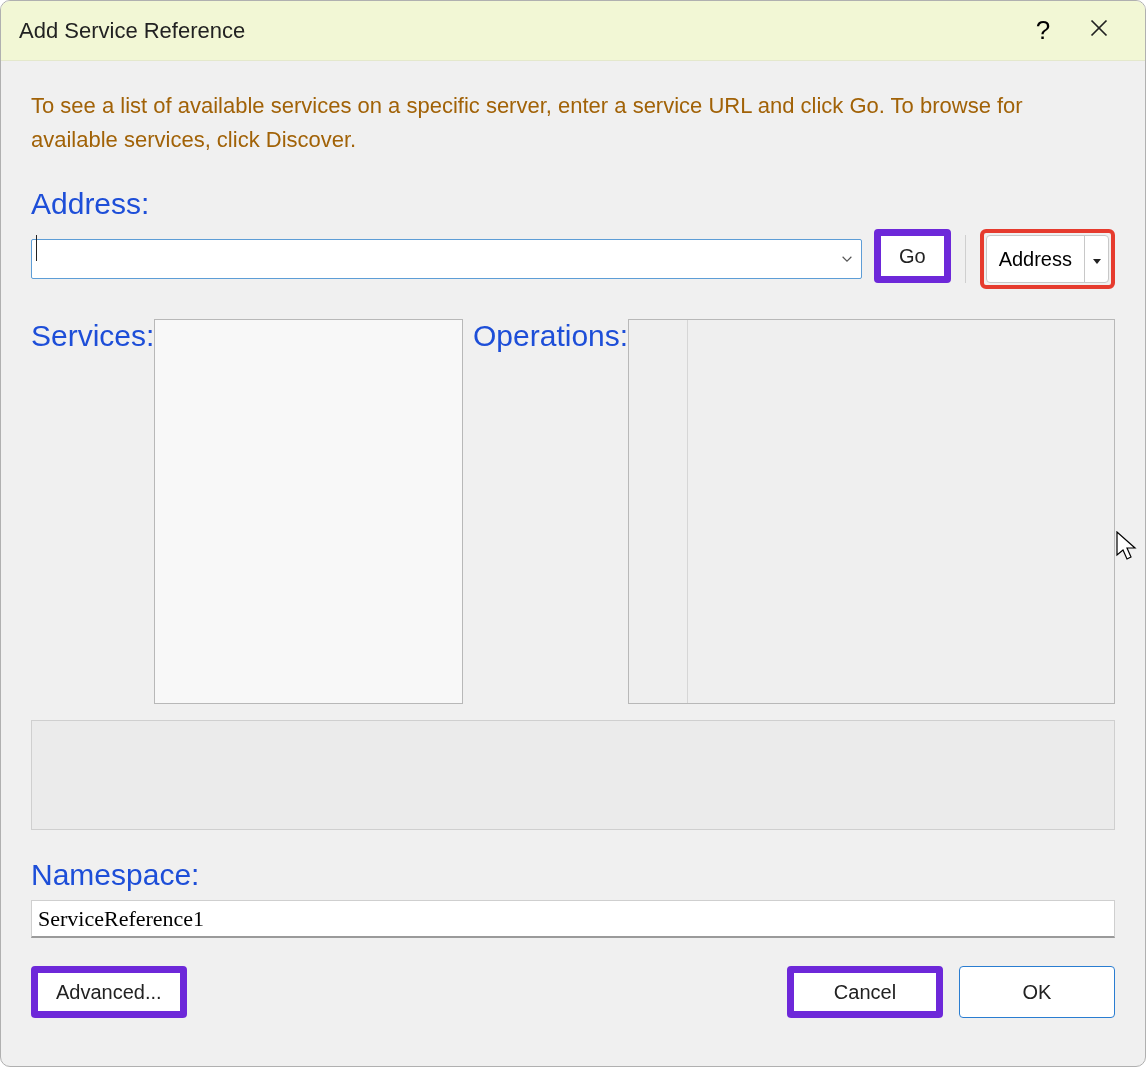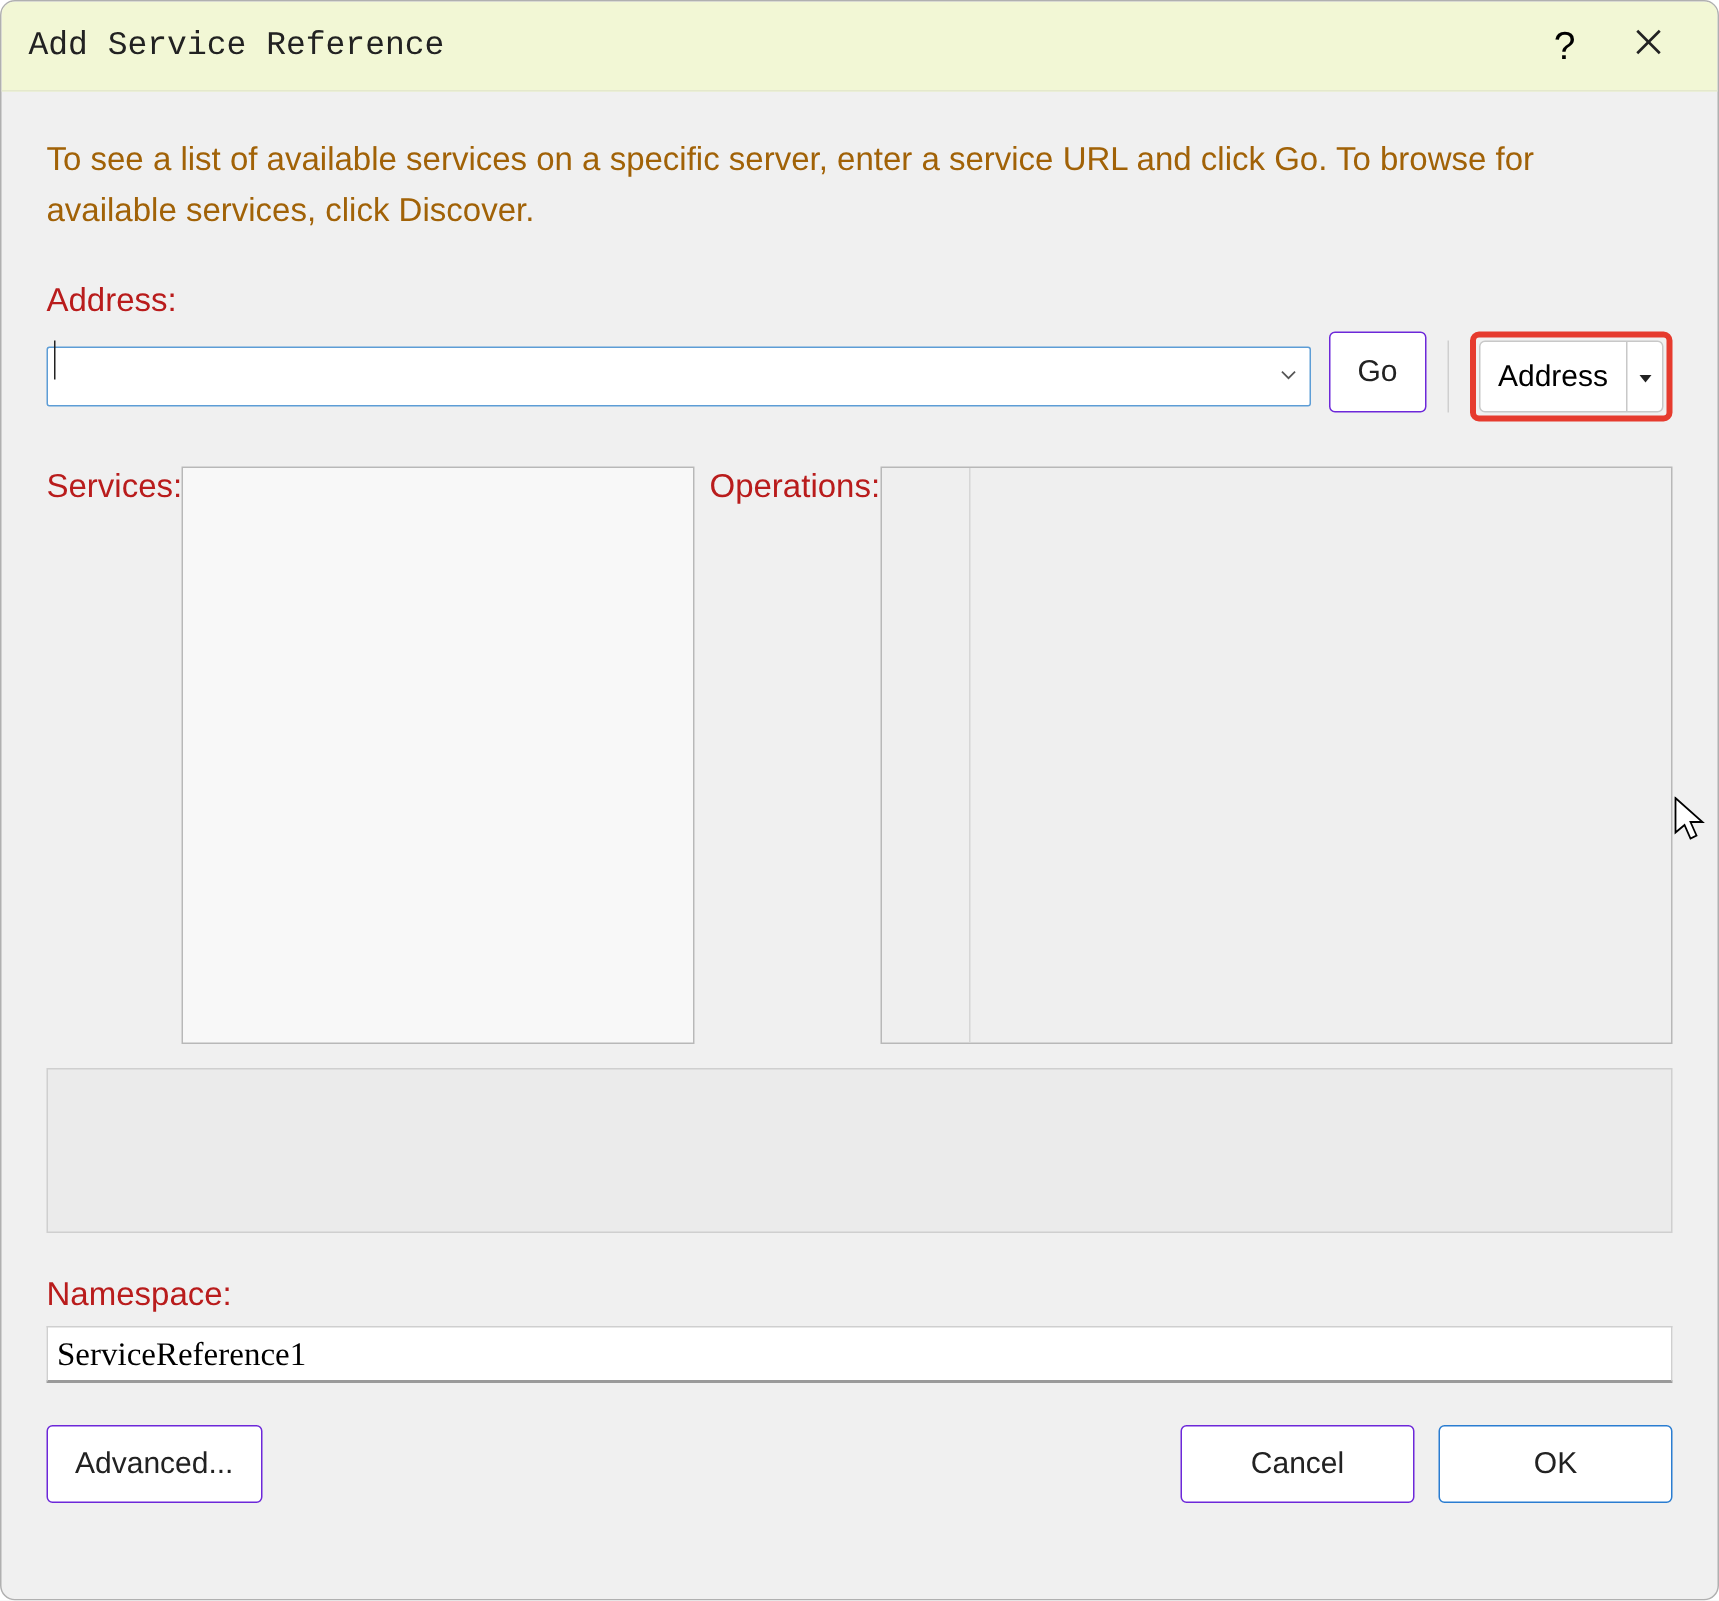--- a/index.html
+++ b/index.html
@@ -29,21 +29,20 @@
       background: #f2f7d5;
       display: flex;
       align-items: center;
       padding: 0 18px 0 18px;
       border-bottom: 1px solid #e4e8cc;
     }
     .titlebar-title {
       flex: 1;
       font-size: 22px;
       color: #222;
-      font-family: Liberation Mono, monospace;
     }
     .titlebar-btn {
       width: 56px;
       height: 60px;
       display: flex;
       align-items: center;
       justify-content: center;
       cursor: pointer;
       background: transparent;
       border: none;
@@ -59,23 +58,23 @@
       display: flex;
       flex-direction: column;
     }
     .instruction {
       font-size: 22px;
       line-height: 1.55;
       margin-bottom: 30px;
       color: #a16207;
     }
     .label {
-      font-size: 22px;
+      font-size: 30px;
       margin-bottom: 8px;
-      color: #b91c1c;
+      color: #1d4ed8;
     }
     .address-row {
       display: flex;
       align-items: stretch;
       gap: 12px;
       margin-bottom: 30px;
     }
     .address-combo {
       flex: 1;
       position: relative;
@@ -95,21 +94,21 @@
     .address-chevron {
       position: absolute;
       right: 8px;
       top: 50%;
       transform: translateY(-50%);
       pointer-events: none;
       color: #555;
     }
     .btn {
       background: #fff;
-      border: 1px solid #6d28d9;
+      border: 7px solid #6d28d9;
       border-radius: 4px;
       font-size: 20px;
       cursor: pointer;
       display: flex;
       align-items: center;
       justify-content: center;
       padding: 0 18px;
       height: 54px;
       min-width: 60px;
       color: #222;

